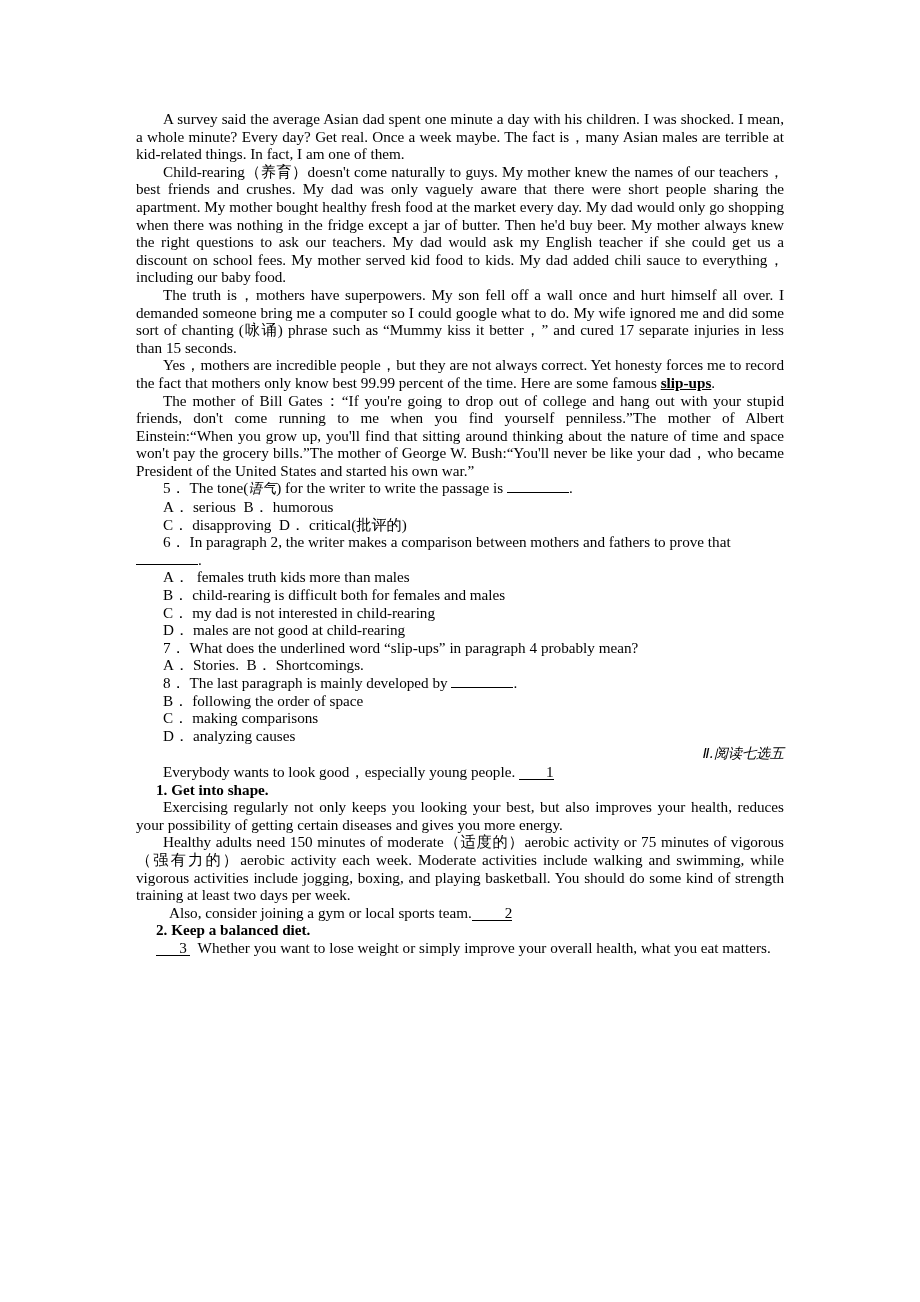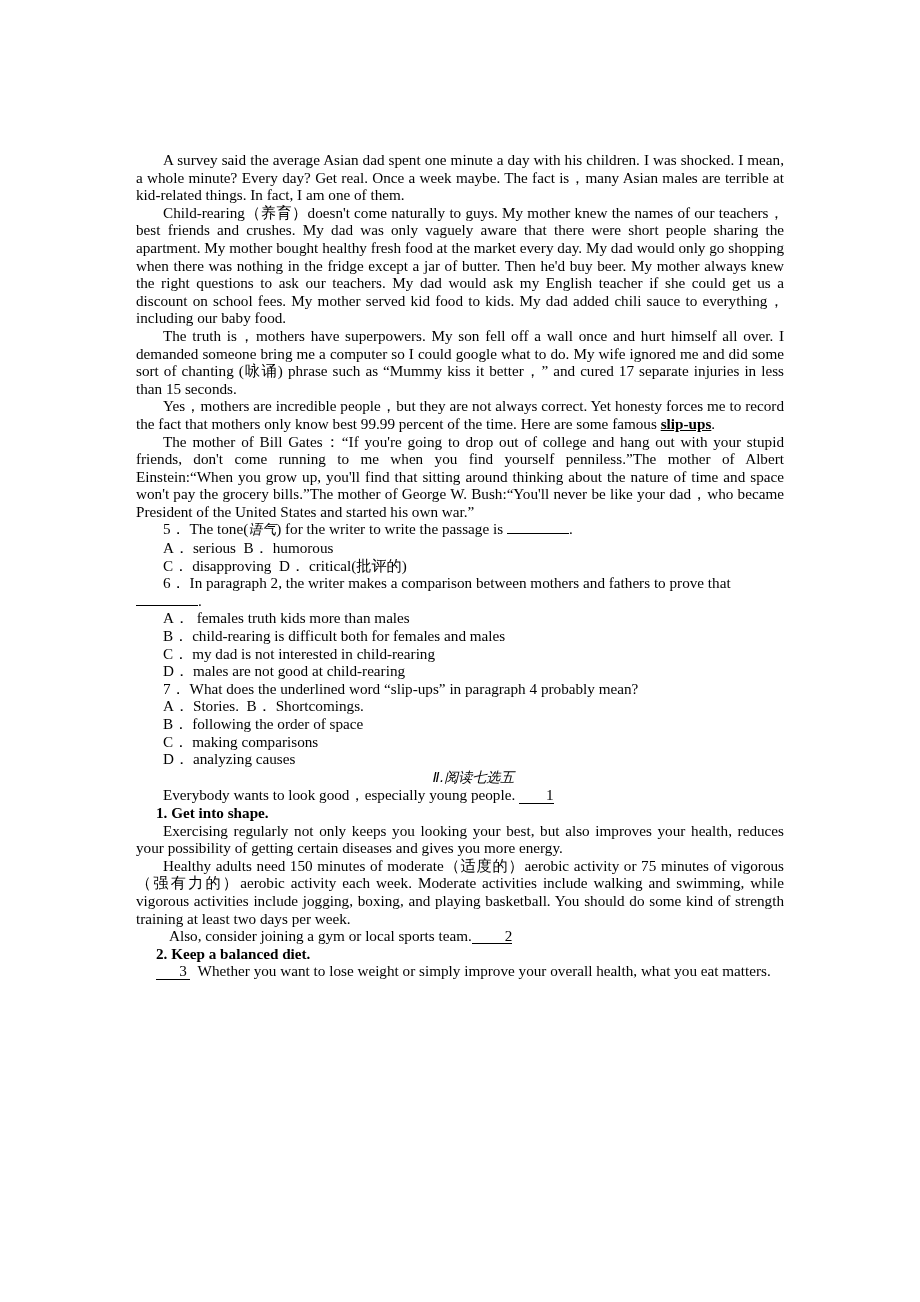--- a/index.html
+++ b/index.html
@@ -12,21 +12,20 @@
     height: 1302px;
     font-family: "Liberation Serif", "DejaVu Serif", serif;
     color: #000000;
     overflow: hidden;
   }
   #page {
     position: relative;
     width: 920px;
     height: 1068px;
     background: #ffffff;
-    margin-top: 41px;
   }
   #content {
     position: absolute;
     left: 136px;
     top: 110px;
     width: 648px;
   }
   p {
     margin: 0;
     font-size: 15.2px;
@@ -49,21 +48,21 @@
     text-align: justify;
   }
   p.center-title {
     text-align: center;
     text-indent: 0;
     font-weight: bold;
     font-size: 15.2px;
   }
   p.section-head {
     text-indent: 27px;
-    text-align: center;
+    text-align: right;
   }
   p.bold-head {
     text-indent: 20px;
     text-align: left;
     font-weight: bold;
   }
   .u {
     text-decoration: underline;
     font-weight: bold;
   }
@@ -114,20 +113,21 @@
     <p class="choice"><span>A．</span>&nbsp;&nbsp;<span>females truth kids more than males</span></p>
     <p class="choice"><span>B．</span>&nbsp;<span>child-rearing is difficult both for females and males</span></p>
     <p class="choice"><span>C．</span>&nbsp;<span>my dad is not interested in child-rearing</span></p>
     <p class="choice"><span>D．</span>&nbsp;<span>males are not good at child-rearing</span></p>
 
     <p class="qline"><span>7．</span>&nbsp;<span>What does the underlined word “slip-ups” in paragraph 4 probably mean?</span></p>
 
     <p class="choice"><span>A．</span>&nbsp;<span>Stories.</span>&nbsp;&nbsp;<span>B．</span>&nbsp;<span>Shortcomings.</span></p>
 
 
+    <p class="qline"><span>8．</span>&nbsp;<span>The last paragraph is mainly developed by </span><span class="blank"></span><span>.</span></p>
 
     <p class="choice"><span>B．</span>&nbsp;<span>following the order of space</span></p>
     <p class="choice"><span>C．</span>&nbsp;<span>making comparisons</span></p>
     <p class="choice"><span>D．</span>&nbsp;<span>analyzing causes</span></p>
 
     <p class="section-head"><span class="cjk">Ⅱ.阅读七选五</span></p>
 
 
     <p class="body-para flush" style="text-indent:27px"><span>Everybody wants to look good，especially young people. </span><span class="numblank">1</span></p>
 

